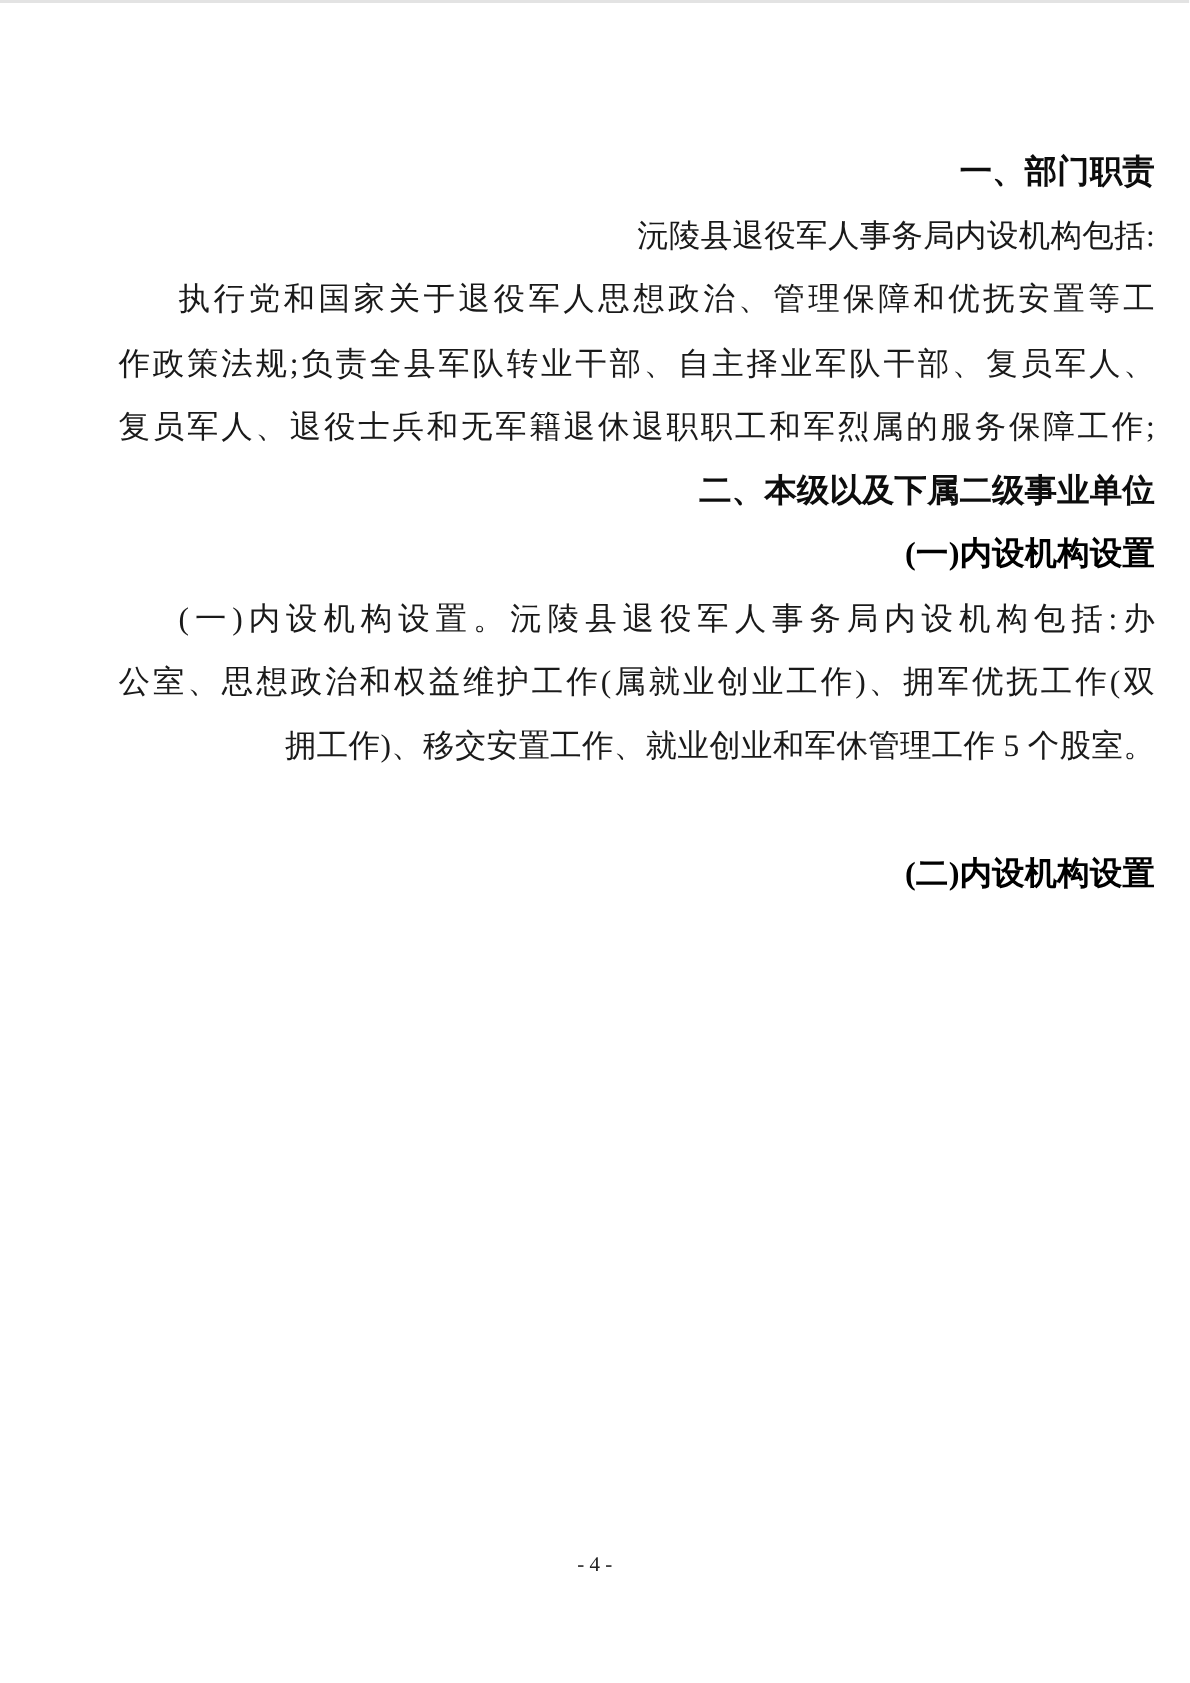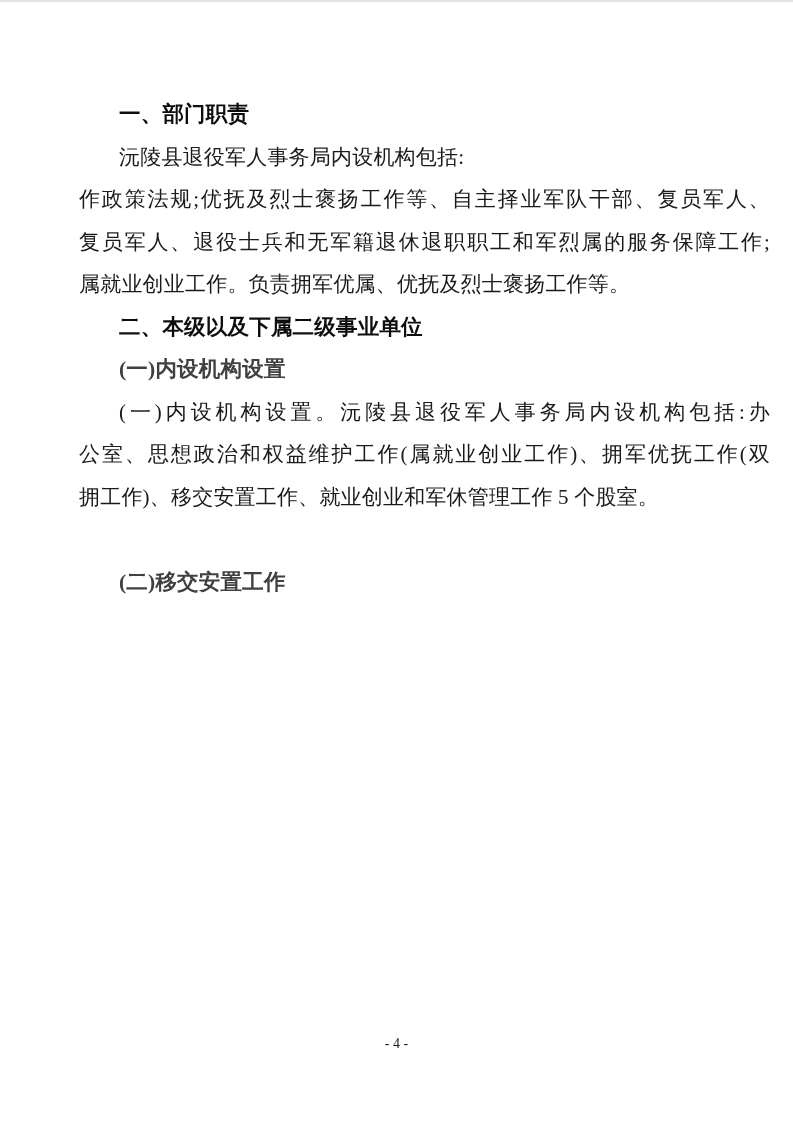--- a/index.html
+++ b/index.html
@@ -26,41 +26,41 @@
     position: absolute;
     left: 79px;
     top: 93px;
     width: 691px;
   }
   .line {
     height: 42.5px;
     line-height: 42.5px;
     font-size: 21px;
     letter-spacing: 0.2px;
-    text-align: left;
+    text-align: right;
   }
   .line.just {
     text-align: justify;
     text-align-last: justify;
     -moz-text-align-last: justify;
   }
   .line.ind {
     padding-left: 40px;
   }
   .block.heading1 .line {
     font-family: "Liberation Sans", sans-serif;
     font-weight: bold;
     font-size: 21.5px;
     color: #0d0d0d;
   }
   .block.heading2 .line {
     font-family: "Liberation Serif", serif;
     font-weight: bold;
     font-size: 21.5px;
-    color: #404040;
+    color: #000000;
   }
   .block.spacer .line {
     
   }
   .footer {
     position: absolute;
     top: 1034px;
     left: 0;
     width: 100%;
     text-align: center;
@@ -77,39 +77,39 @@
   <div class="page-top-edge"></div>
 
   <div class="doc">
       <div class="block heading1">
         <div class="line ind">一、部门职责</div>
       </div>
       <div class="block paragraph">
         <div class="line ind">沅陵县退役军人事务局内设机构包括:</div>
       </div>
       <div class="block paragraph">
-        <div class="line just">作政策法规;优抚及烈士褒扬工作等、自主择业军队干部、复员军人、</div>
+        <div class="line just ind">执行党和国家关于退役军人思想政治、管理保障和优抚安置等工</div>
+        <div class="line just">作政策法规;负责全县军队转业干部、自主择业军队干部、复员军人、</div>
         <div class="line just">复员军人、退役士兵和无军籍退休退职职工和军烈属的服务保障工作;</div>
-        <div class="line">属就业创业工作。负责拥军优属、优抚及烈士褒扬工作等。</div>
       </div>
       <div class="block heading1">
         <div class="line ind">二、本级以及下属二级事业单位</div>
       </div>
       <div class="block heading2">
         <div class="line ind">(一)内设机构设置</div>
       </div>
       <div class="block paragraph">
         <div class="line just ind">(一)内设机构设置。沅陵县退役军人事务局内设机构包括:办</div>
         <div class="line just">公室、思想政治和权益维护工作(属就业创业工作)、拥军优抚工作(双</div>
         <div class="line">拥工作)、移交安置工作、就业创业和军休管理工作 5 个股室。</div>
       </div>
       <div class="block spacer">
         <div class="line"></div>
       </div>
       <div class="block heading2">
-        <div class="line ind">(二)移交安置工作</div>
+        <div class="line ind">(二)内设机构设置</div>
       </div>
     </div>
 
   <div class="footer">
     <span>- 4 -</span>
   </div>
 </div>
 
 </body></html>

